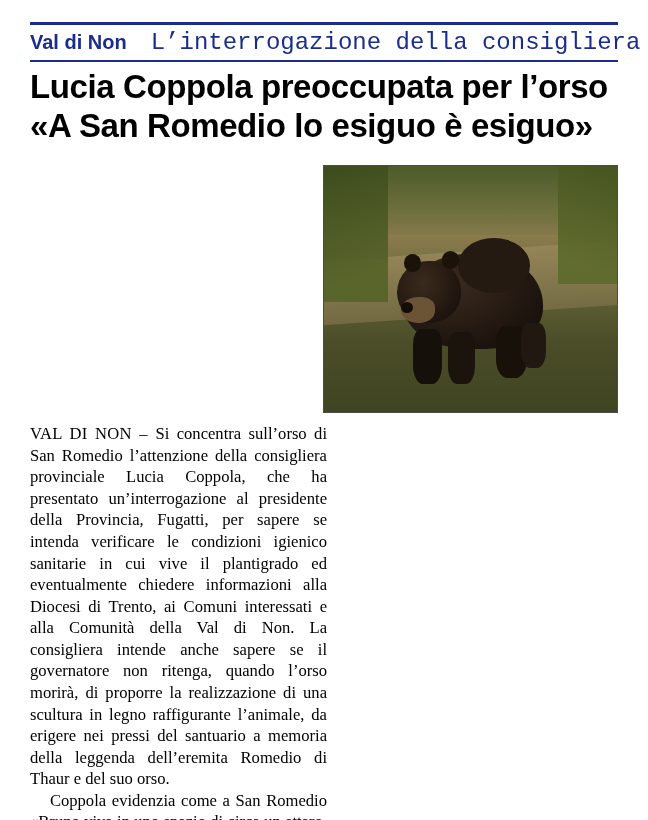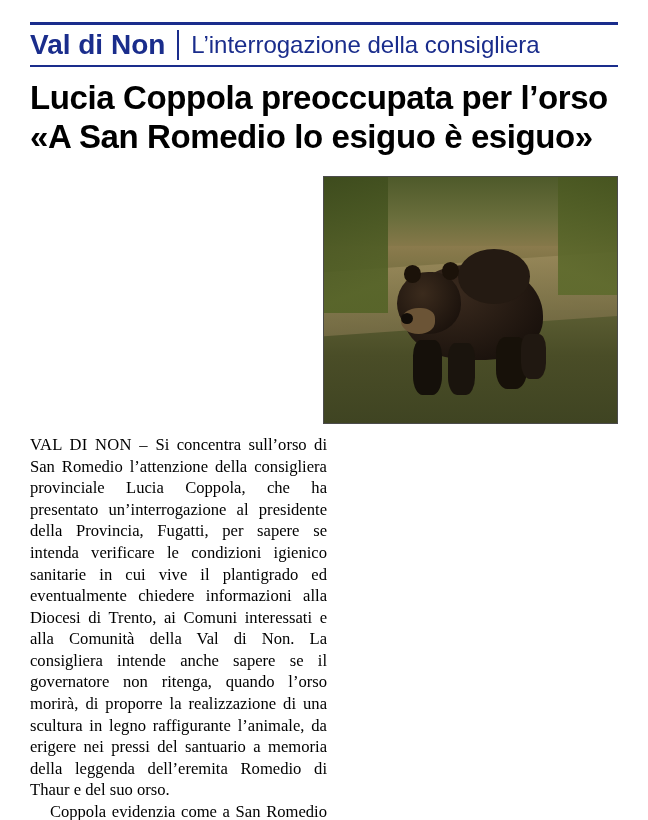--- a/index.html
+++ b/index.html
@@ -31,48 +31,48 @@
     margin-right: 2px;
   }
   .rubric {
     display: flex;
     align-items: center;
     padding: 4px 2px 4px 2px;
   }
   .rubric-section {
     font-family: "Liberation Sans", sans-serif;
     font-weight: bold;
-    font-size: 28px;
+    font-size: 20px;
     color: #1a2d8c;
     letter-spacing: 0px;
     padding-right: 12px;
     white-space: nowrap;
   }
   .rubric-divider {
     width: 2px;
     align-self: stretch;
     background: #1a2d8c;
     margin: 1px 12px 1px 0;
   }
   .rubric-subtitle {
-    font-family: Liberation Sans, sans-serif;
+    font-family: Liberation Mono, monospace;
     font-size: 24px;
     color: #1a2d8c;
     white-space: nowrap;
   }
   .rubric-rule-bottom {
     height: 2px;
     background: #1a2d8c;
     margin-left: 2px;
     margin-right: 2px;
   }
 
   
   .headline {
-    margin-top: 12px;
+    margin-top: 6px;
     padding: 0 2px;
   }
   .headline-line {
     font-family: "Liberation Sans", sans-serif;
     font-weight: bold;
     font-size: 33px;
     line-height: 1.17;
     letter-spacing: -0.4px;
     color: #000000;
     white-space: nowrap;

